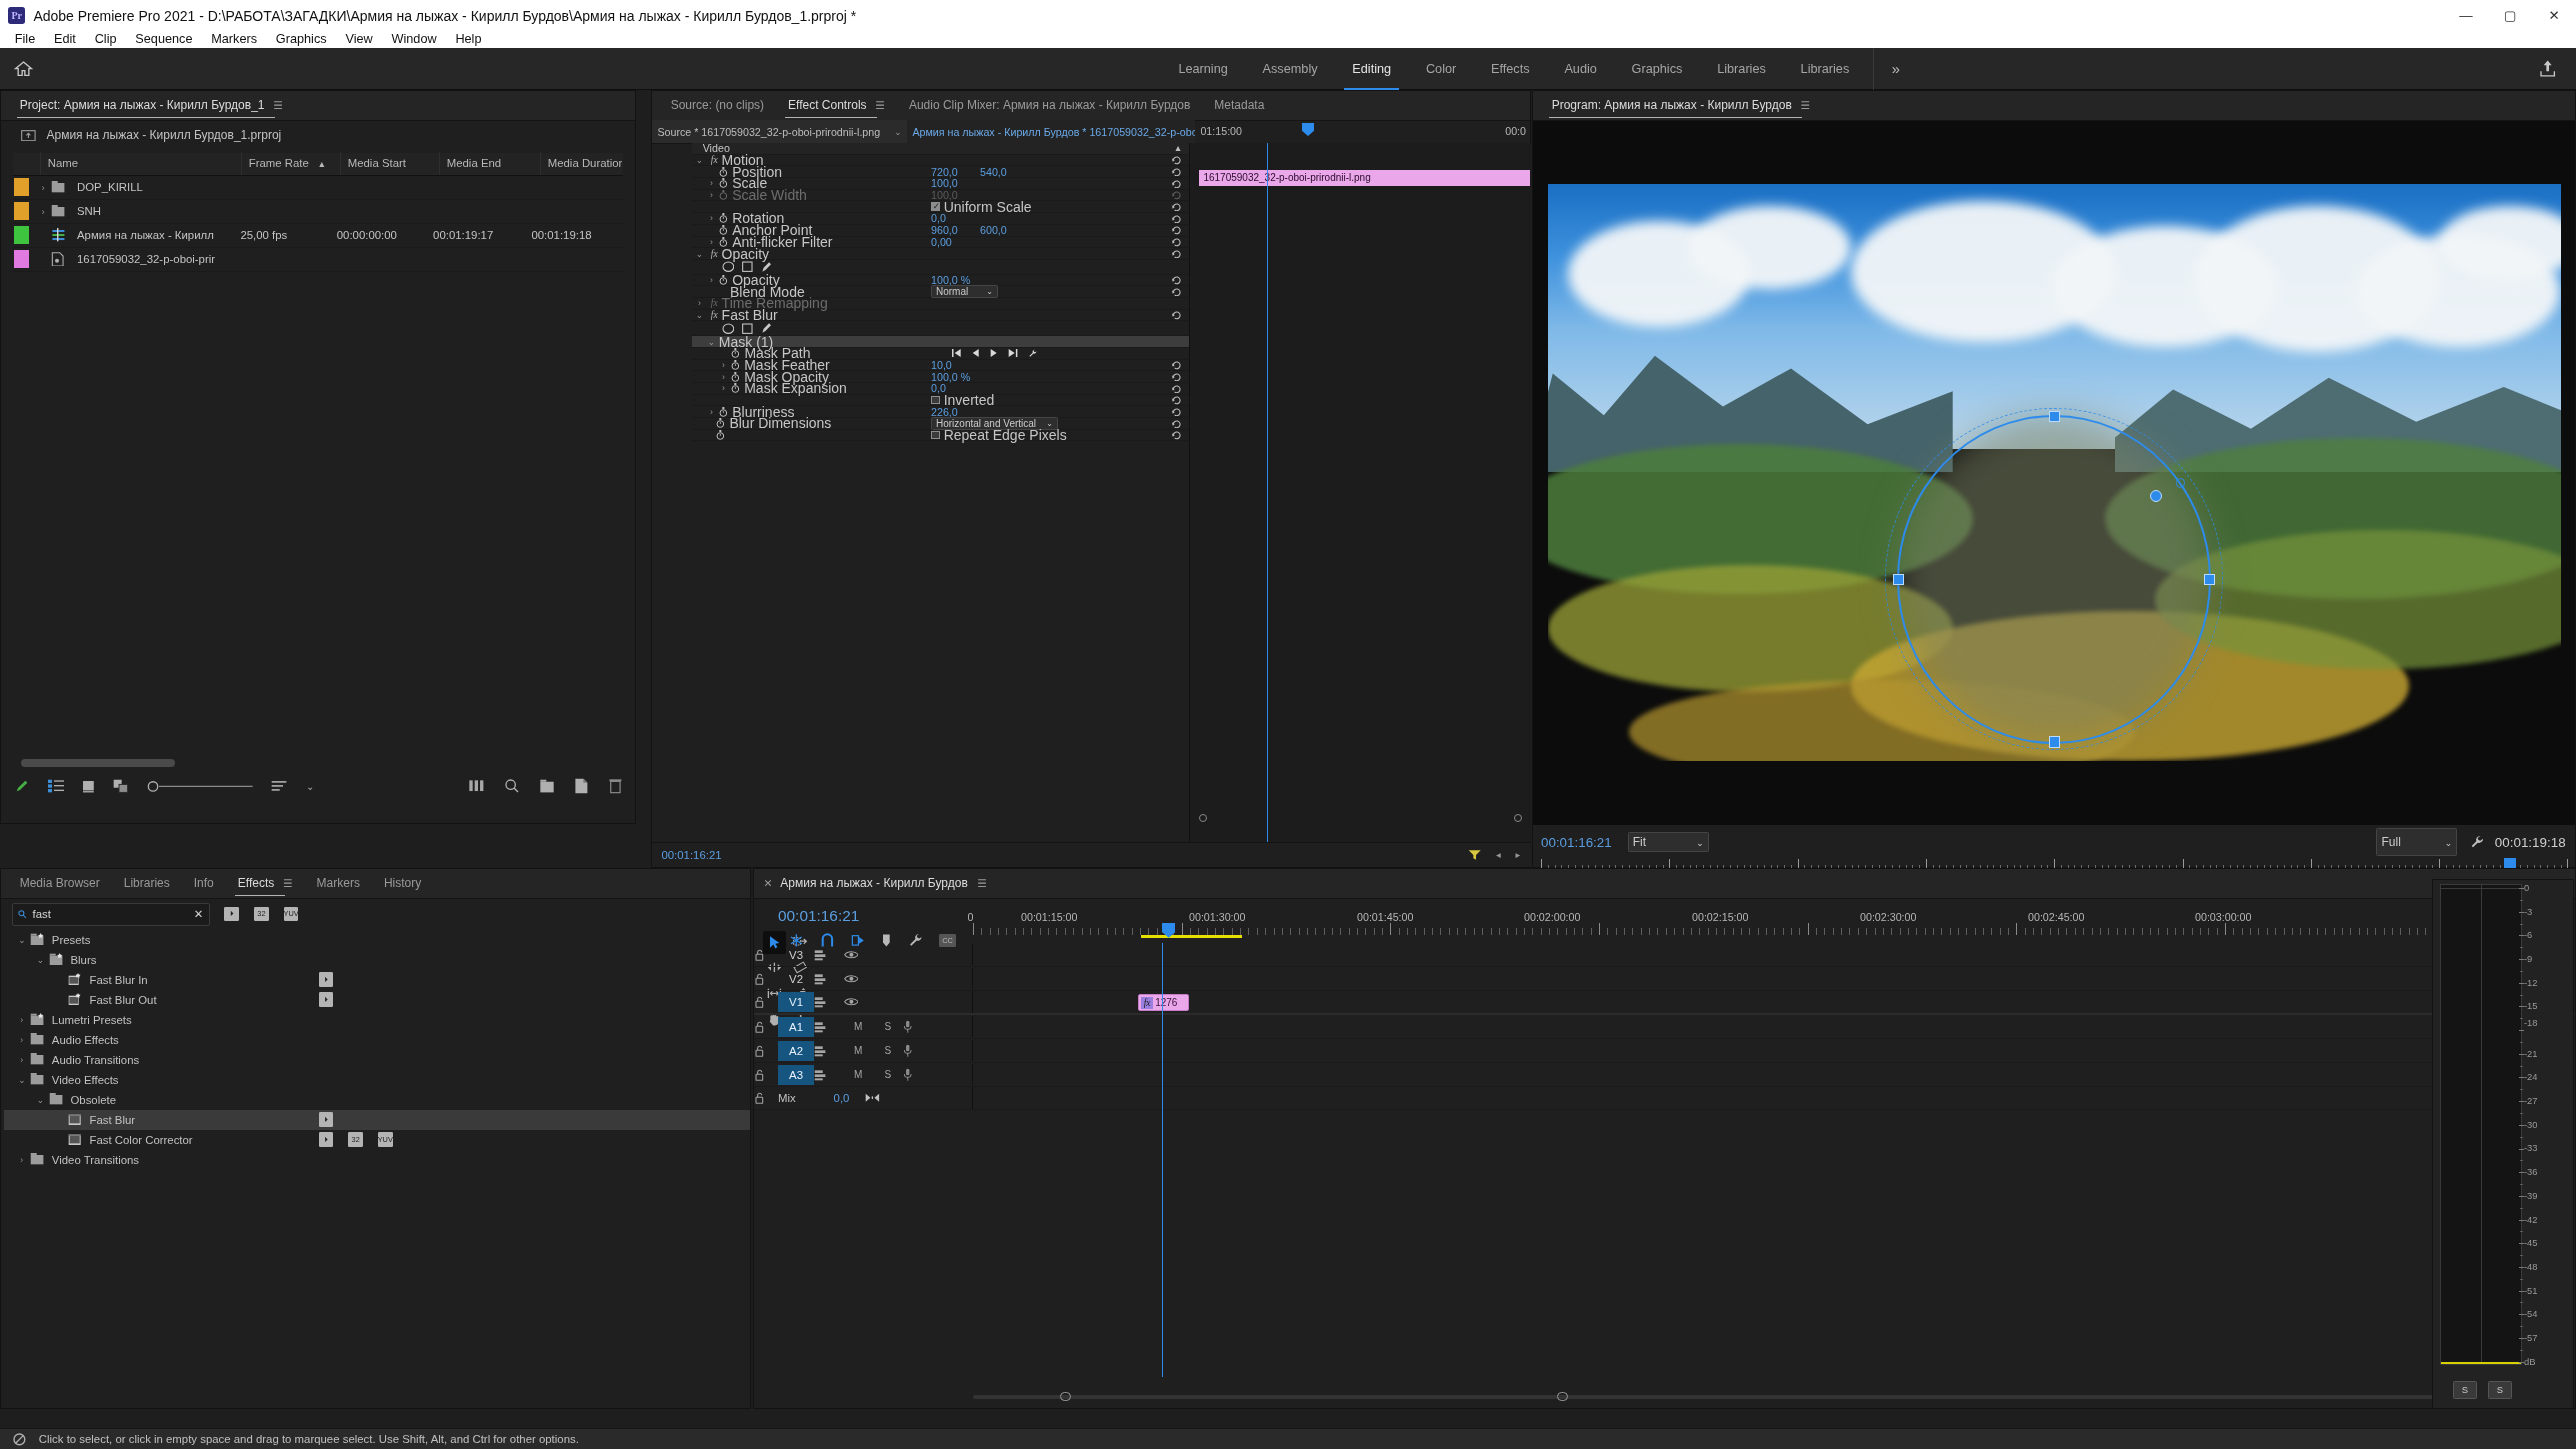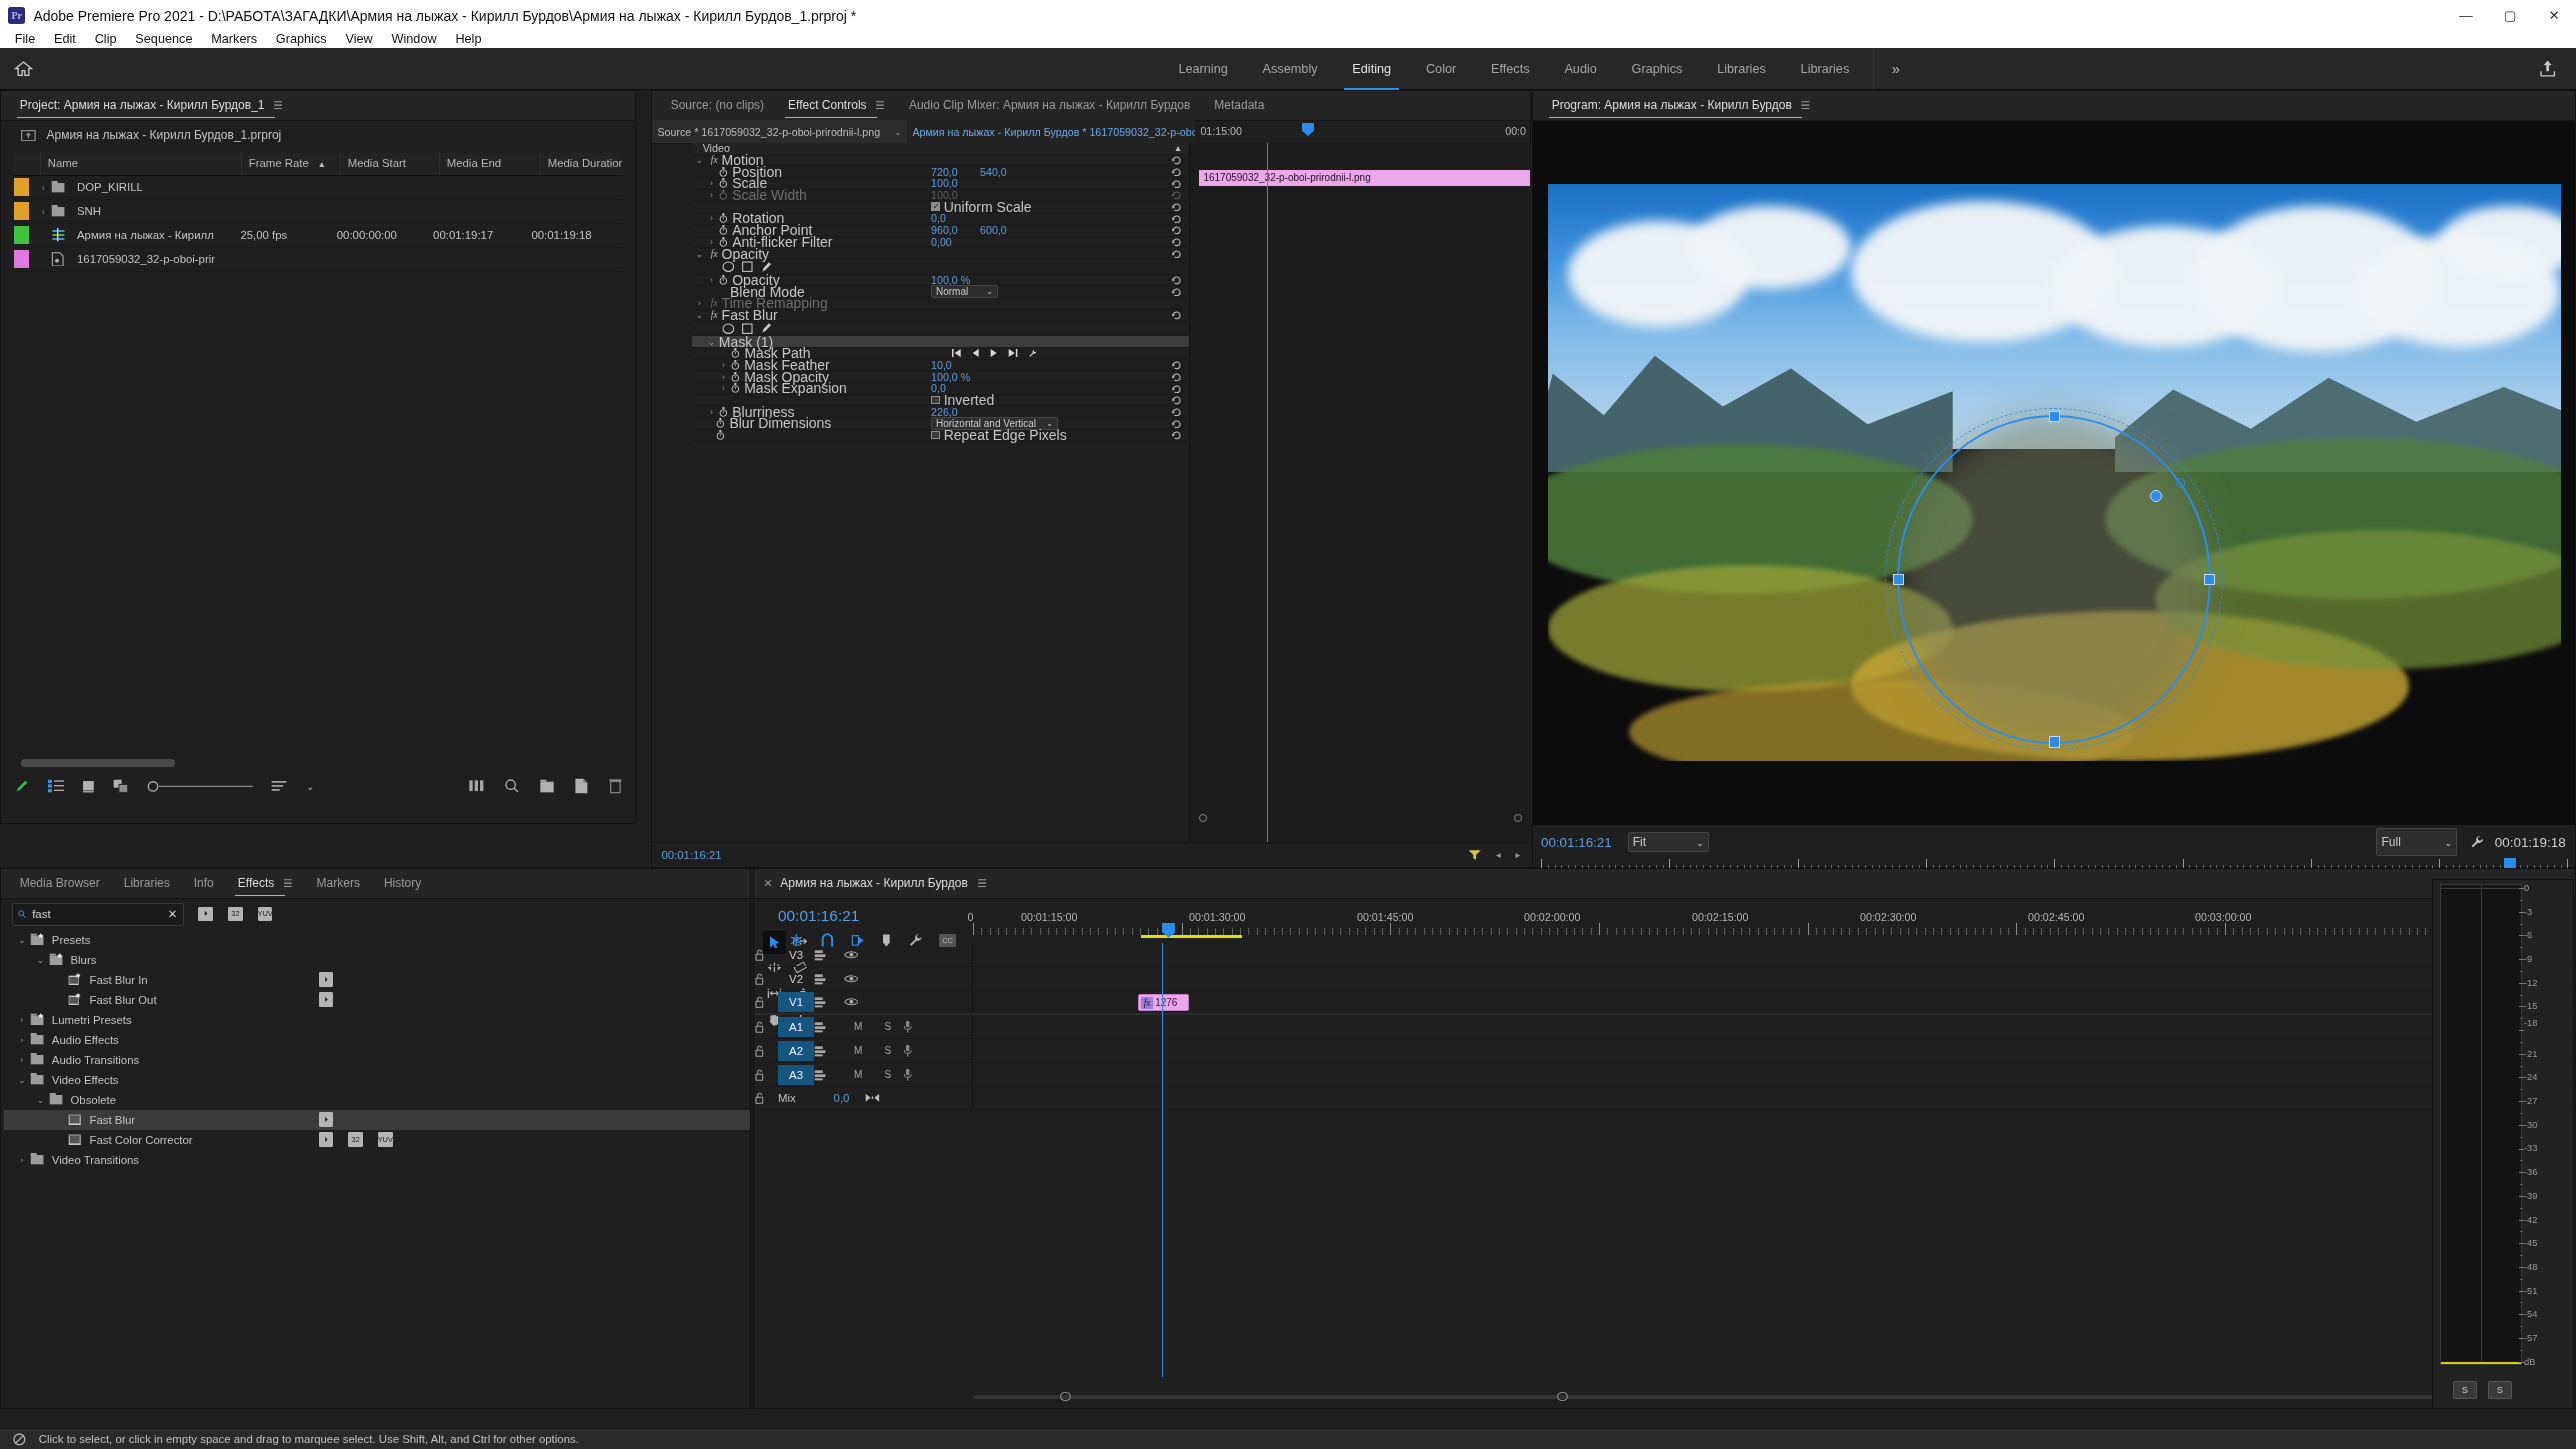--- a/index.html
+++ b/index.html
@@ -142,21 +142,21 @@
   #pm-scrub { position:absolute; left:0; top:790px; width:1042px; height:17.4px;
     display:flex; align-items:center; }
   #pm-scrub .bar { position:absolute; left:8px; right:8px; height:13.4px;
     background:#3a3a3a; border-radius:6.7px; }
   #pm-transport { position:absolute; left:0; top:812px; width:1042px; height:40px;
     display:flex; align-items:center; justify-content:center; gap:23px; }
 
   
   #fxPanel { left:0; top:868px; width:751px; height:541px; }
   #fx-search { height:31px; display:flex; align-items:center; padding:0 10.7px; gap:14.8px; }
-  #fx-search .searchbox { width:172px;align-items:center; }
+  #fx-search .searchbox { width:198px;align-items:center; }
   .fx-row { height:20px; display:flex; align-items:center; font-size:11.4px; color:#c2c2c2;
     position:relative; }
   .fx-row.sel { background:#3a3a3a; }
   .fx-row .tw { width:17.4px; text-align:center; color:#9a9a9a; font-size:8.7px; }
   .fx-ic { width:16px; height:13.4px; margin-right:5.4px; display:inline-block; }
   .fx-badges { position:absolute; left:315px; display:flex; gap:14.8px; }
   .badge { width:14.8px; height:14.8px; background:#b4b4b4; color:#222; font-size:7.4px;
     display:flex; align-items:center; justify-content:center; border-radius:1.3px;
     font-family:"Liberation Sans", sans-serif; }
 

